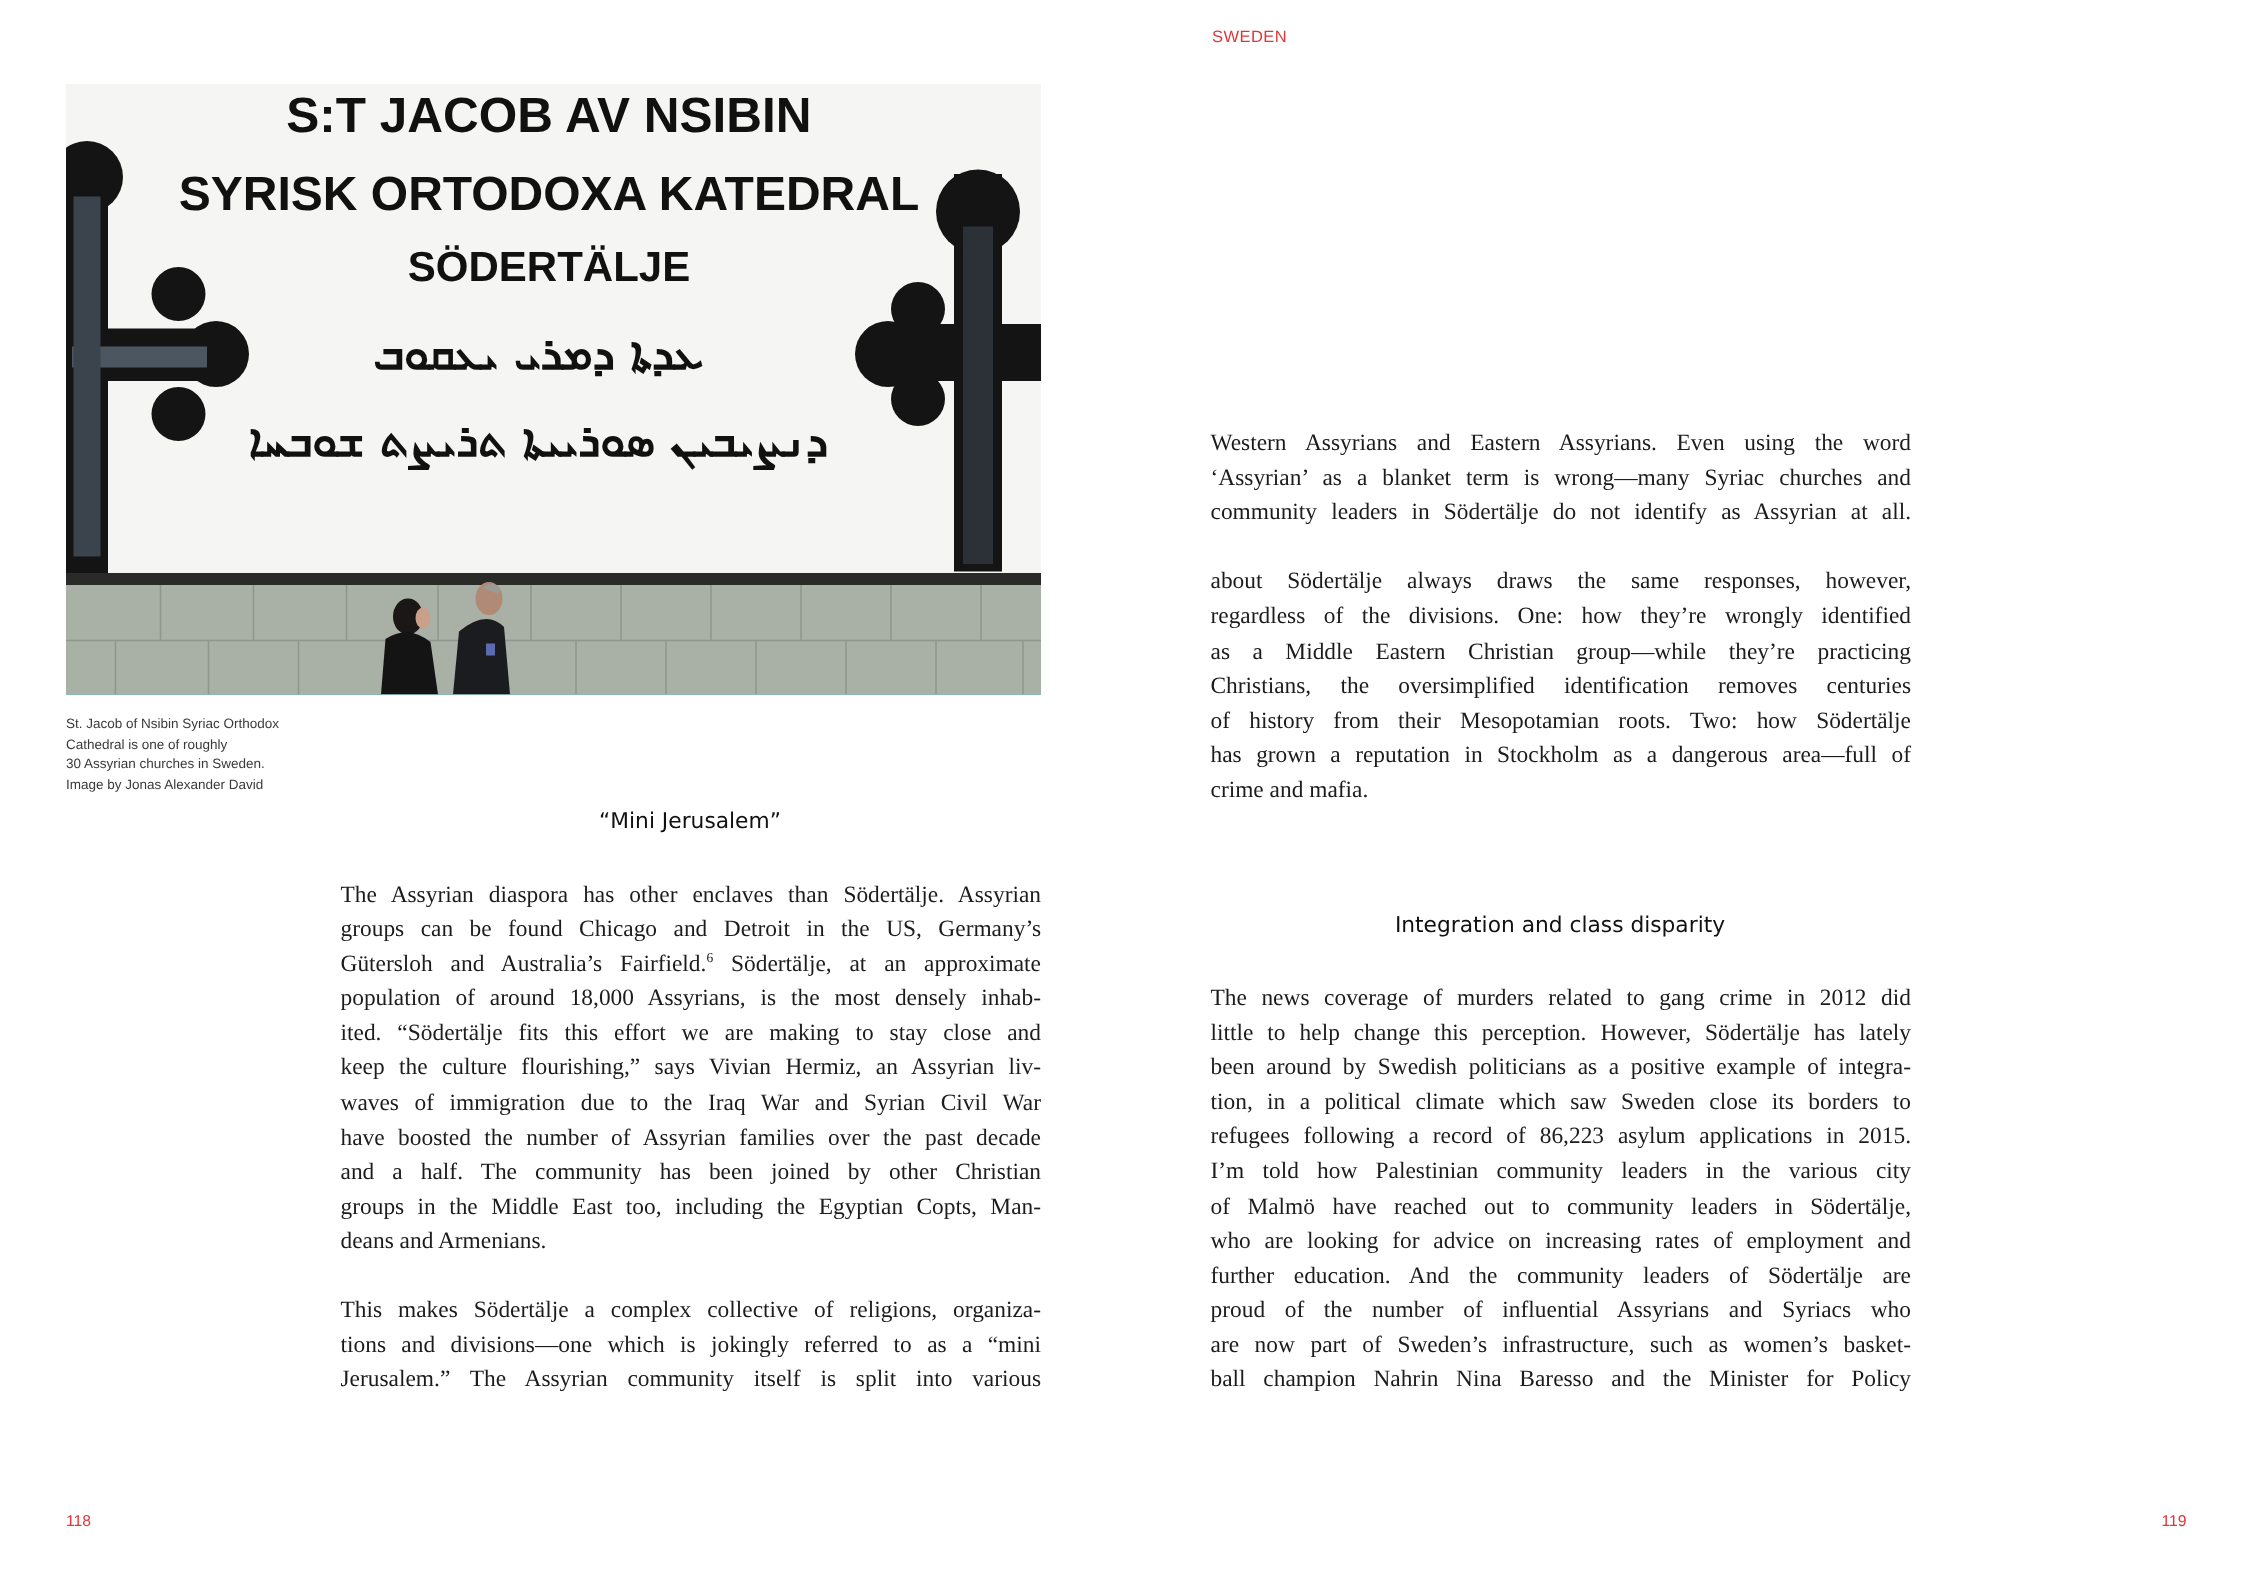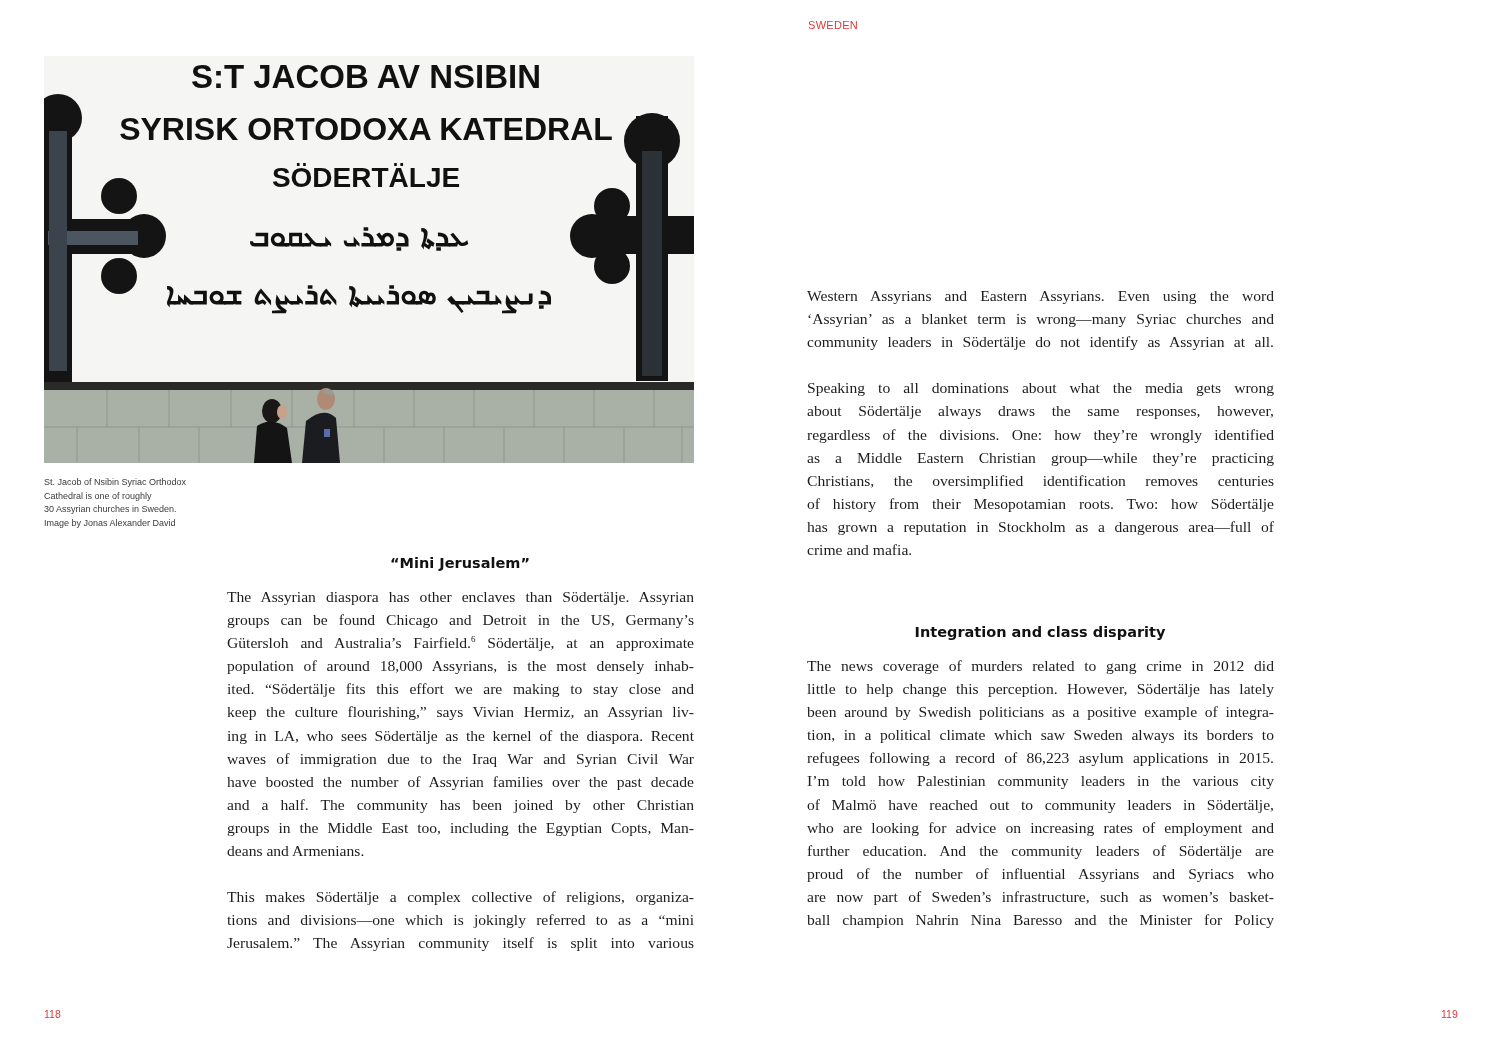--- a/index.html
+++ b/index.html
@@ -34,21 +34,21 @@
 
     .caption {
       position: absolute; left: 44px; top: 476px; width: 170px;
       font-family: "Liberation Sans", "DejaVu Sans", sans-serif; font-size: 9px; line-height: 13.5px;
       color: #3a3a3a;
     }
     .caption div { white-space: nowrap; }
 
     .heading {
       position: absolute; font-family: "DejaVu Sans", "Liberation Sans", sans-serif;
-      font-weight: 700; font-size: 14.5px; color: #111; text-align: center; margin-top: 15px;
+      font-weight: 400; font-size: 14.5px; color: #111; text-align: center;
     }
     .heading.left { left: 300px; width: 320px; top: 540px; }
     .heading.right { left: 860px; width: 360px; top: 609px; }
 
     .column {
       position: absolute; width: 467px; font-size: 15.6px; line-height: 23.1px;
       text-align: justify; color: #1c1c1c;
     }
     .column p { margin: 0 0 23.1px 0; }
     .column p .ln { display: block; text-align: justify; text-align-last: justify; white-space: nowrap; }
@@ -143,60 +143,58 @@
   <div class="heading left">“Mini Jerusalem”</div>
 
   <div class="column left">
     <p>
       <span class="ln">The Assyrian diaspora has other enclaves than Södertälje. Assyrian</span>
       <span class="ln">groups can be found Chicago and Detroit in the US, Germany’s</span>
       <span class="ln"><span>Gütersloh and Australia’s Fairfield.</span><sup>6</sup><span> Södertälje, at an approximate</span></span>
       <span class="ln">population of around 18,000 Assyrians, is the most densely inhab-</span>
       <span class="ln">ited. “Södertälje fits this effort we are making to stay close and</span>
       <span class="ln">keep the culture flourishing,” says Vivian Hermiz, an Assyrian liv-</span>
-      <span class="ln">ing in LA, who sees Södertälje as the kernel of the diaspora. Recent</span>
       <span class="ln">waves of immigration due to the Iraq War and Syrian Civil War</span>
       <span class="ln">have boosted the number of Assyrian families over the past decade</span>
       <span class="ln">and a half. The community has been joined by other Christian</span>
       <span class="ln">groups in the Middle East too, including the Egyptian Copts, Man-</span>
       <span class="ln last">deans and Armenians.</span>
     </p>
     <p>
       <span class="ln">This makes Södertälje a complex collective of religions, organiza-</span>
       <span class="ln">tions and divisions—one which is jokingly referred to as a “mini</span>
       <span class="ln">Jerusalem.” The Assyrian community itself is split into various</span>
     </p>
   </div>
 
   <div class="column right">
     <p>
       <span class="ln">Western Assyrians and Eastern Assyrians. Even using the word</span>
       <span class="ln">‘Assyrian’ as a blanket term is wrong—many Syriac churches and</span>
       <span class="ln">community leaders in Södertälje do not identify as Assyrian at all.</span>
     </p>
     <p>
-      <span class="ln">Speaking to all dominations about what the media gets wrong</span>
       <span class="ln">about Södertälje always draws the same responses, however,</span>
       <span class="ln">regardless of the divisions. One: how they’re wrongly identified</span>
       <span class="ln">as a Middle Eastern Christian group—while they’re practicing</span>
       <span class="ln">Christians, the oversimplified identification removes centuries</span>
       <span class="ln">of history from their Mesopotamian roots. Two: how Södertälje</span>
       <span class="ln">has grown a reputation in Stockholm as a dangerous area—full of</span>
       <span class="ln last">crime and mafia.</span>
     </p>
   </div>
 
   <div class="heading right">Integration and class disparity</div>
 
   <div class="column right2">
     <p>
       <span class="ln">The news coverage of murders related to gang crime in 2012 did</span>
       <span class="ln">little to help change this perception. However, Södertälje has lately</span>
       <span class="ln">been around by Swedish politicians as a positive example of integra-</span>
-      <span class="ln">tion, in a political climate which saw Sweden always its borders to</span>
+      <span class="ln">tion, in a political climate which saw Sweden close its borders to</span>
       <span class="ln">refugees following a record of 86,223 asylum applications in 2015.</span>
       <span class="ln">I’m told how Palestinian community leaders in the various city</span>
       <span class="ln">of Malmö have reached out to community leaders in Södertälje,</span>
       <span class="ln">who are looking for advice on increasing rates of employment and</span>
       <span class="ln">further education. And the community leaders of Södertälje are</span>
       <span class="ln">proud of the number of influential Assyrians and Syriacs who</span>
       <span class="ln">are now part of Sweden’s infrastructure, such as women’s basket-</span>
       <span class="ln">ball champion Nahrin Nina Baresso and the Minister for Policy</span>
     </p>
   </div>

